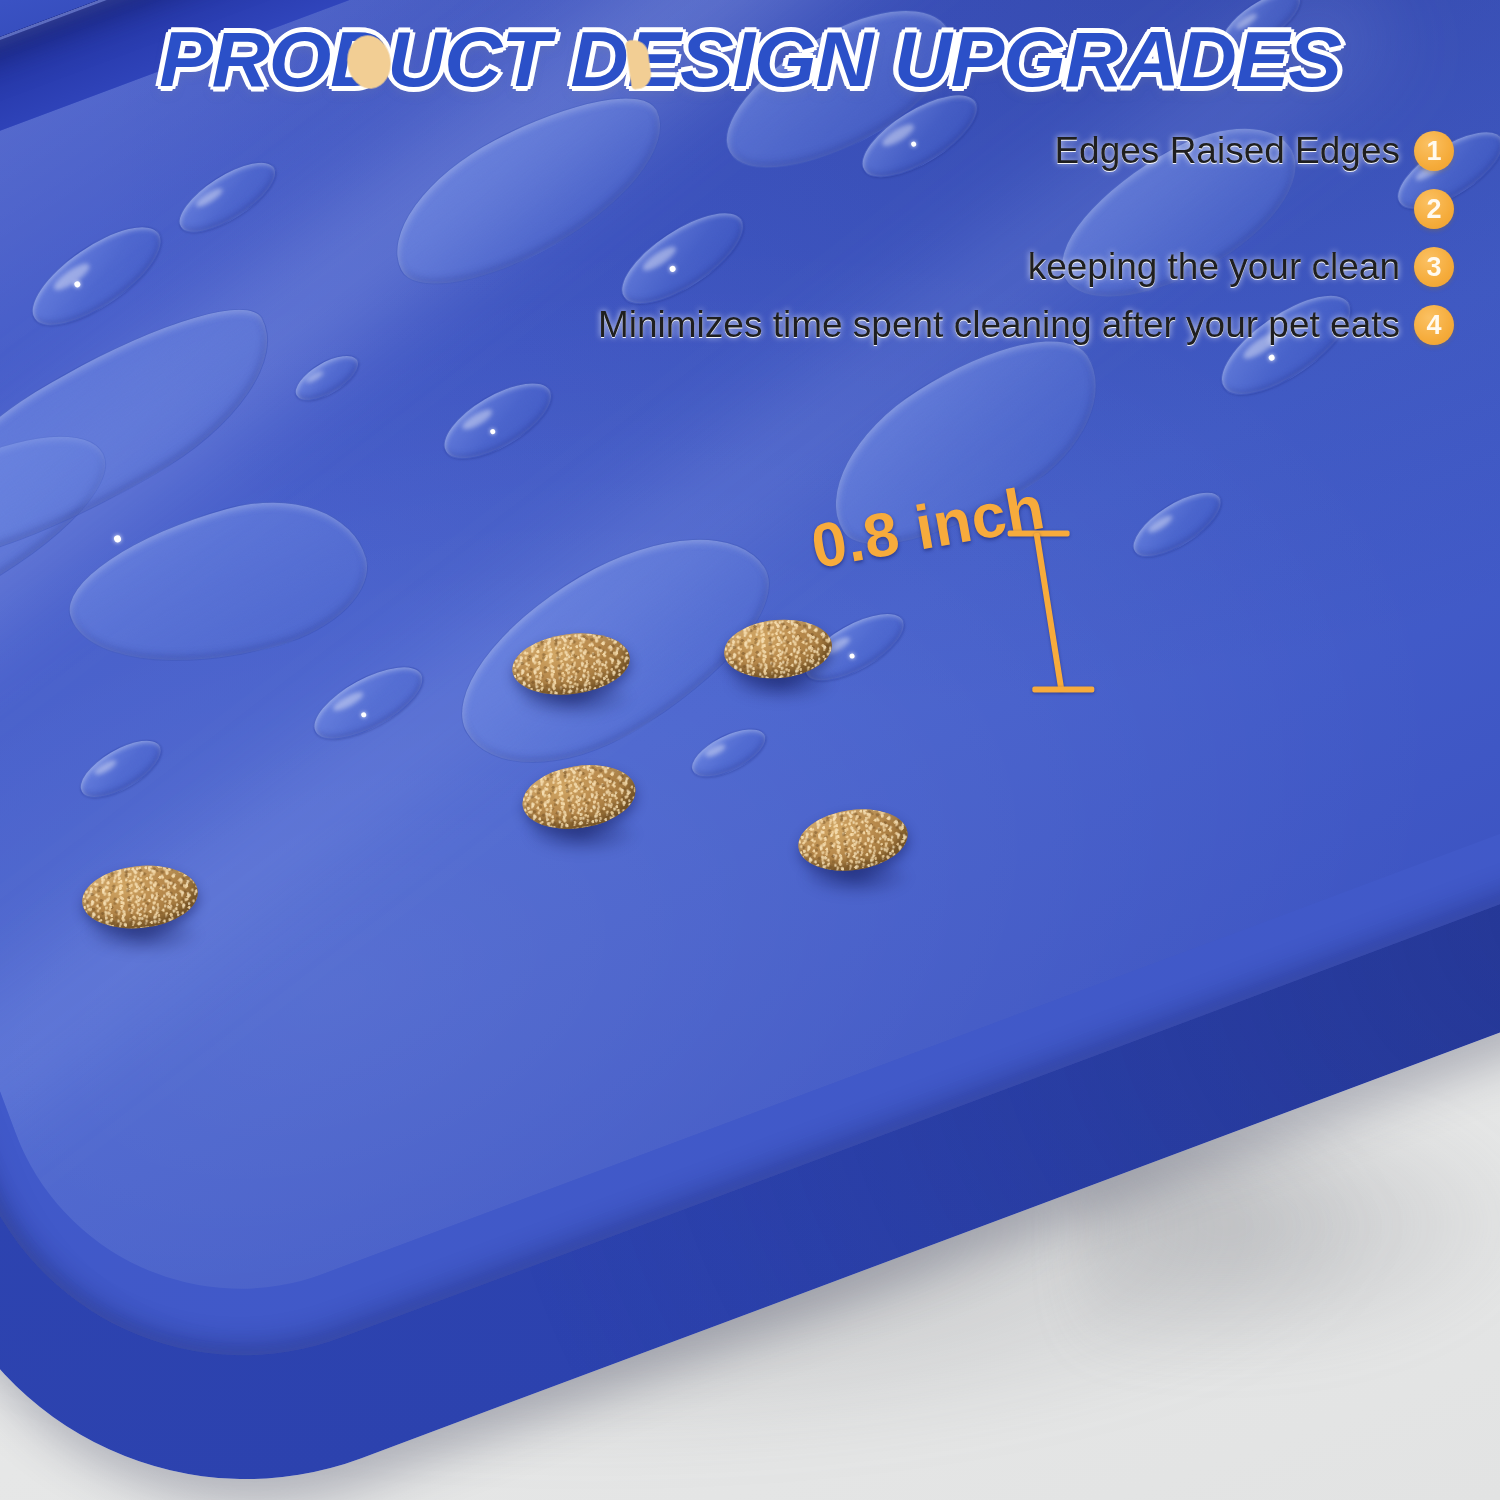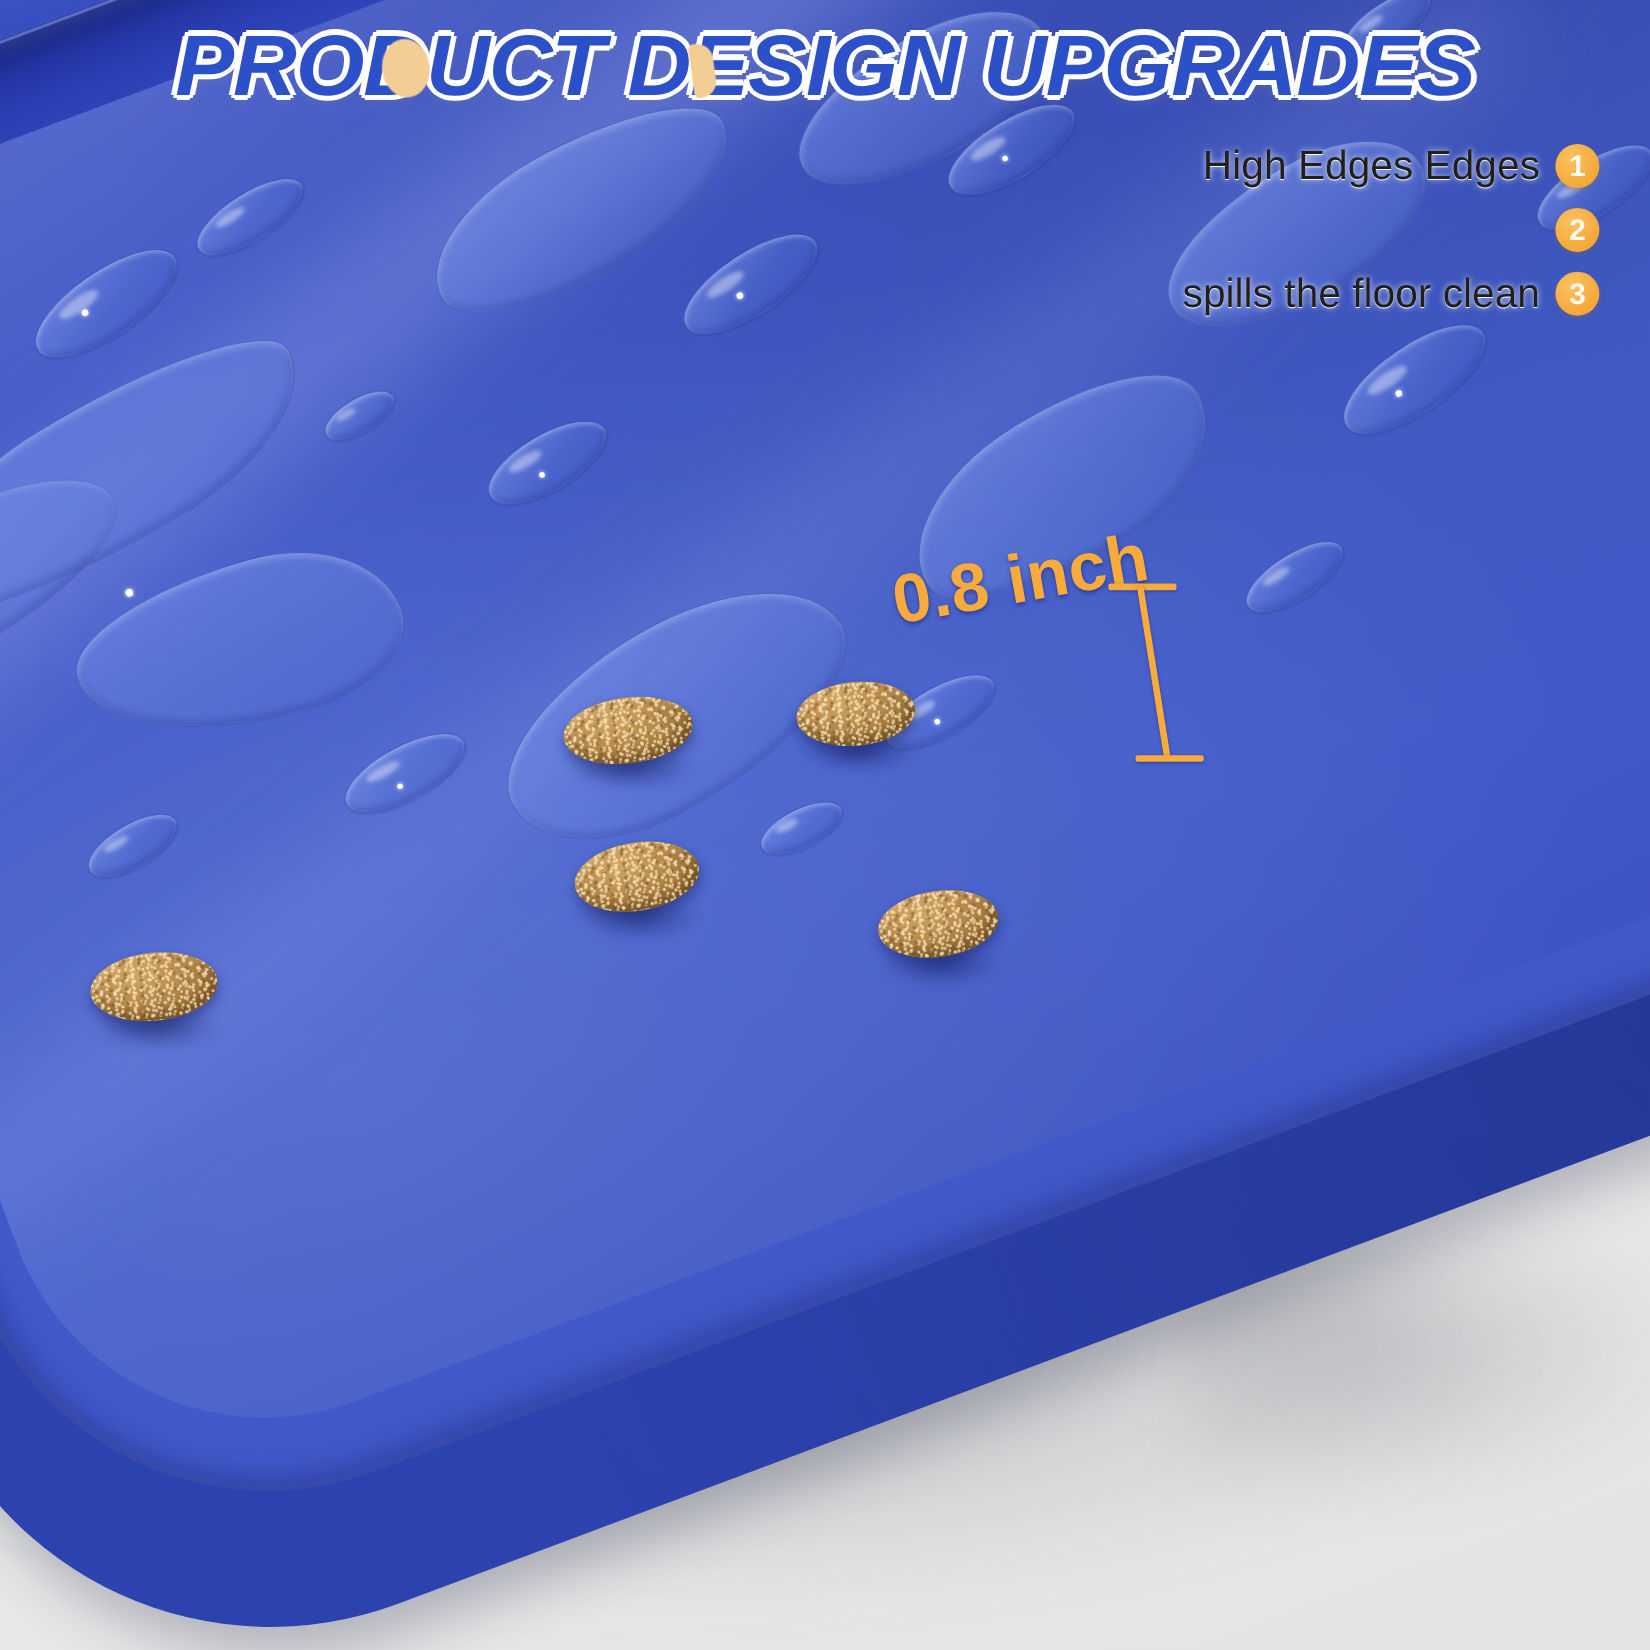--- a/index.html
+++ b/index.html
@@ -259,25 +259,29 @@
     <div class="stem"></div>
     <div class="cap cap-bot"></div>
   </div>
 
   <div class="headline">PRODUCT DESIGN UPGRADES</div>
   <div class="hl-accent acc-o"></div>
   <div class="hl-accent acc-d"></div>
 
   <div class="bullets">
     <div class="bullet-row">
-      <span class="bullet-text">High Edges Edges</span>
+      <span class="bullet-text">Edges Raised Edges</span>
       <span class="bullet-num">1</span>
     </div>
     <div class="bullet-row">
       <span class="bullet-num">2</span>
     </div>
     <div class="bullet-row">
-      <span class="bullet-text">spills the floor clean</span>
+      <span class="bullet-text">keeping the your clean</span>
       <span class="bullet-num">3</span>
     </div>
+    <div class="bullet-row">
+      <span class="bullet-text">Minimizes time spent cleaning after your pet eats</span>
+      <span class="bullet-num">4</span>
+    </div>
   </div>
 
 </div>
 
 </body></html>

